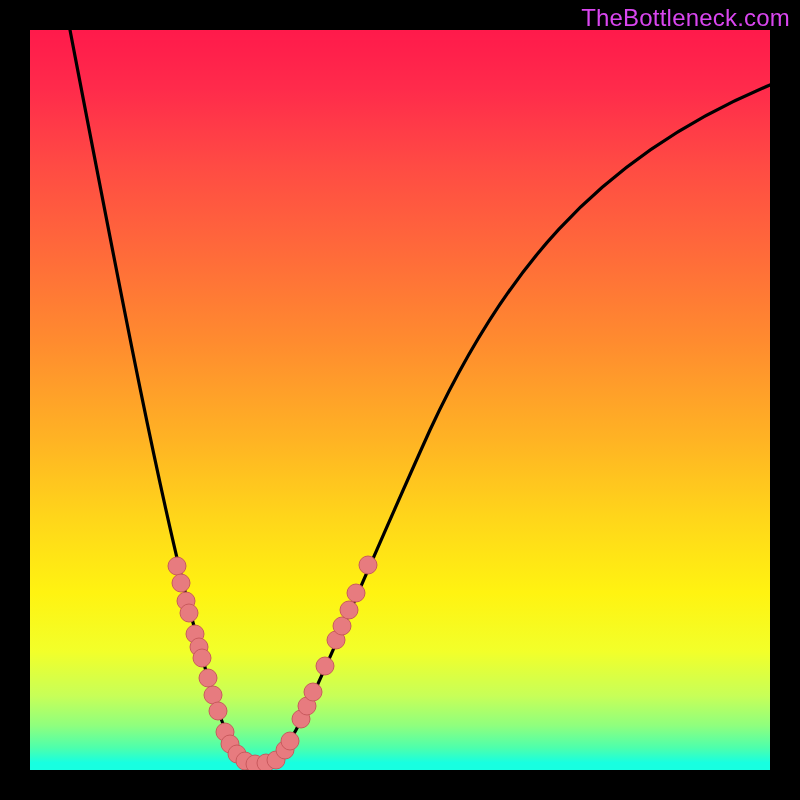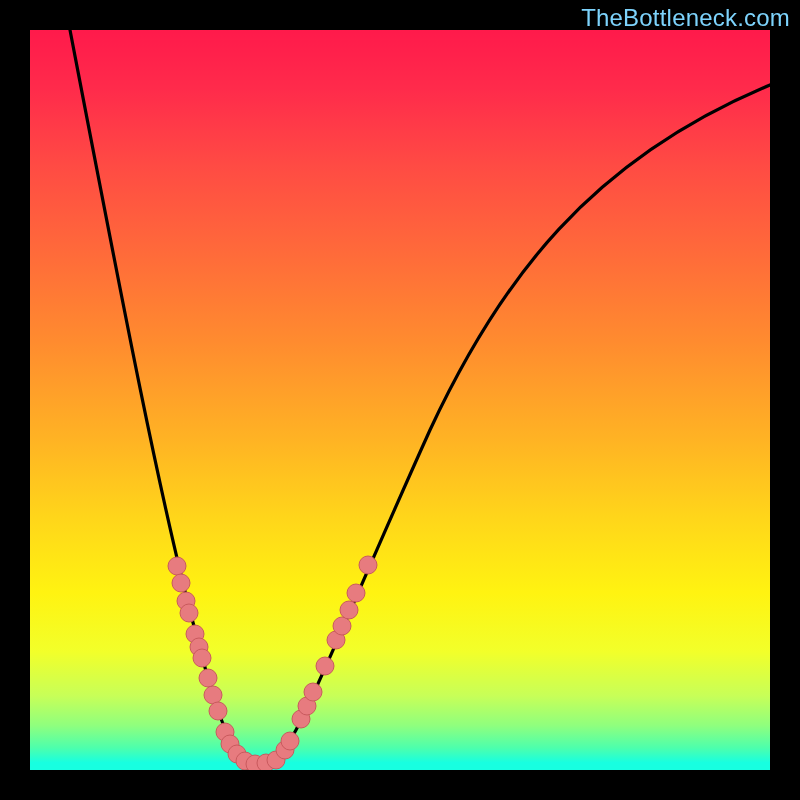--- a/index.html
+++ b/index.html
@@ -14,21 +14,21 @@
   .stage {
     position: relative;
     width: 800px;
     height: 800px;
     background: #000;
   }
   .watermark {
     position: absolute;
     top: 4px;
     right: 10px;
-    color: #7dd3fc;
+    color: #d946ef;
     font-size: 24px;
     font-weight: 400;
     letter-spacing: 0.2px;
     z-index: 5;
   }
   .plot {
     position: absolute;
     left: 30px;
     top: 30px;
     width: 740px;

